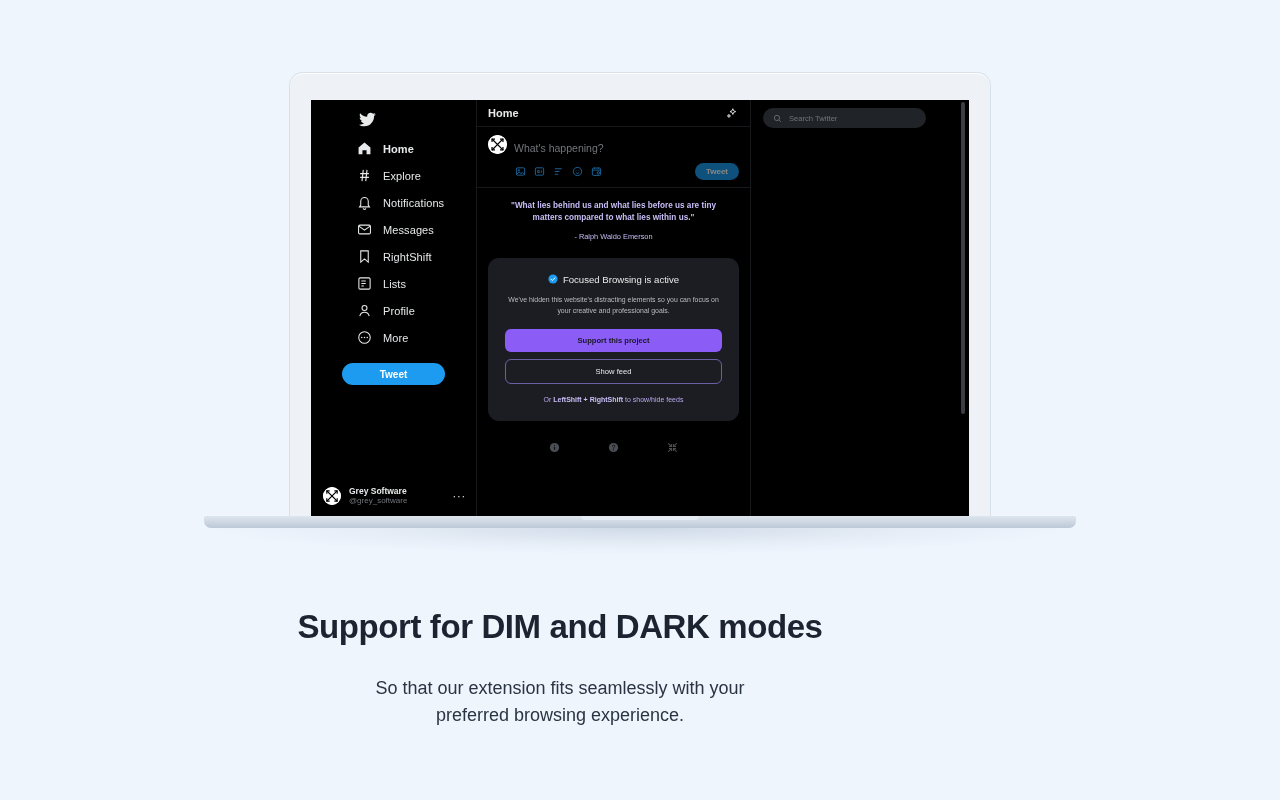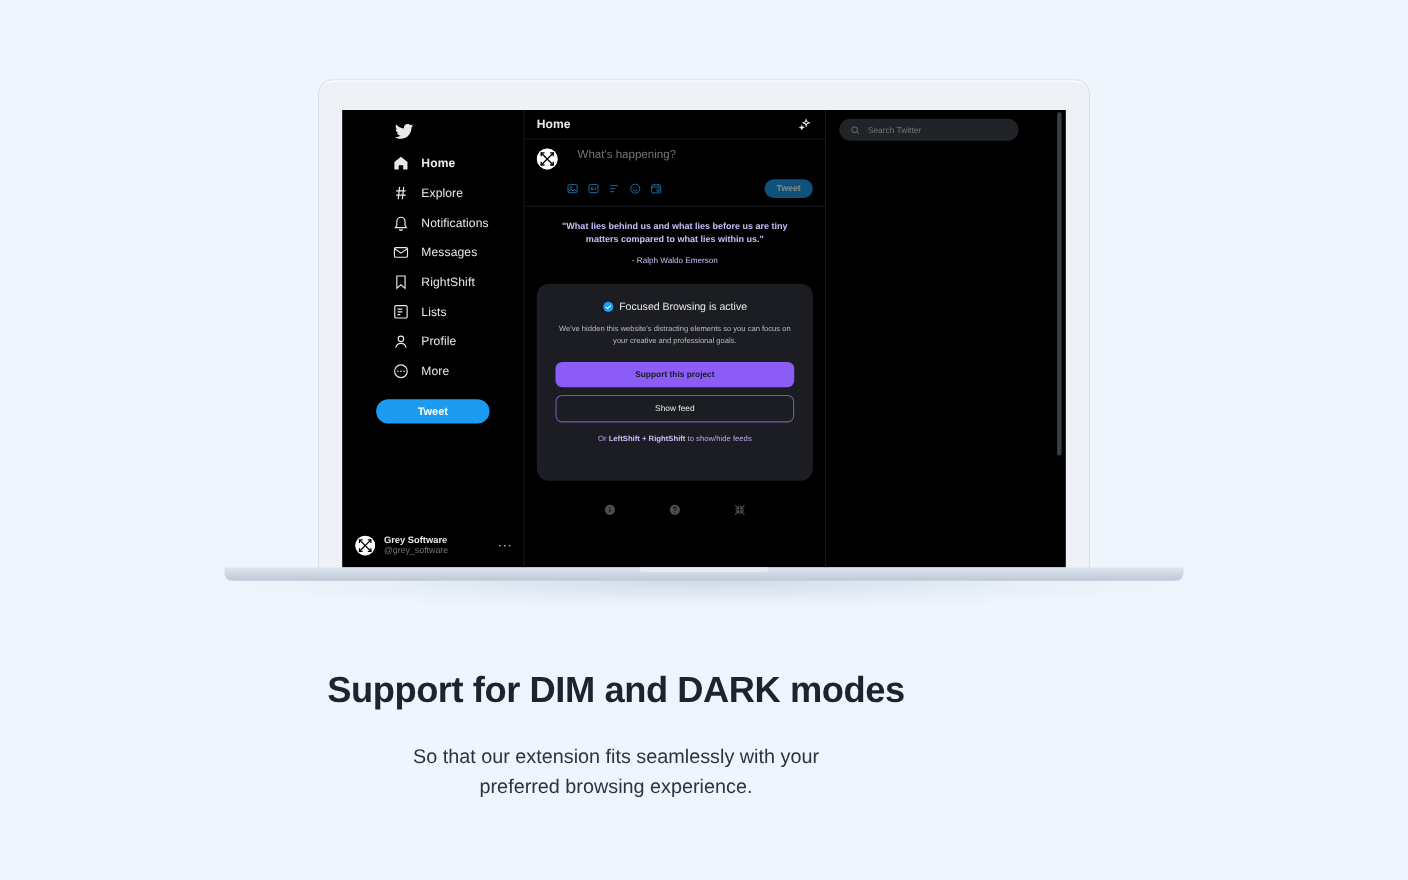--- a/index.html
+++ b/index.html
@@ -157,21 +157,21 @@
     padding: 0 12px 0 11px;
     border-bottom: 1px solid #16181c;
   }
   .main-header-title { font-size: 11px; font-weight: bold; }
   .sparkle-icon { width: 13px; height: 13px; cursor: pointer; display:block; }
 
   .composer {
     border-bottom: 1px solid #16181c;
     padding: 8px 11px 7px 11px;
   }
-  .composer-top { display: flex; align-items: flex-start; gap: 18px; }
+  .composer-top { display: flex; align-items: flex-end; gap: 7px; }
   .composer-placeholder { font-size: 10.5px; color: #71767b; }
   .composer-actions {
     display: flex;
     align-items: center;
     justify-content: space-between;
     margin-top: 9px;
     padding-left: 27px;
   }
   .composer-icons { display: flex; gap: 8px; align-items: center; }
   .composer-icons svg { width: 11px; height: 11px; display: block; cursor: pointer; }
@@ -203,21 +203,21 @@
     font-size: 7.4px;
     font-weight: normal;
     text-align: center;
     margin-top: 8px;
   }
 
   .focus-card {
     margin-top: 17px;
     background: #1c1d22;
     border-radius: 11px;
-    padding: 16px 17px 34px 17px;
+    padding: 16px 17px 18px 17px;
     text-align: center;
   }
   .focus-card-title-row {
     display: flex;
     align-items: center;
     justify-content: center;
     gap: 5px;
   }
   .verified-badge { width: 10px; height: 10px; display: block; }
   .focus-card-title { font-size: 9.6px; color: #e7e9ea; }

